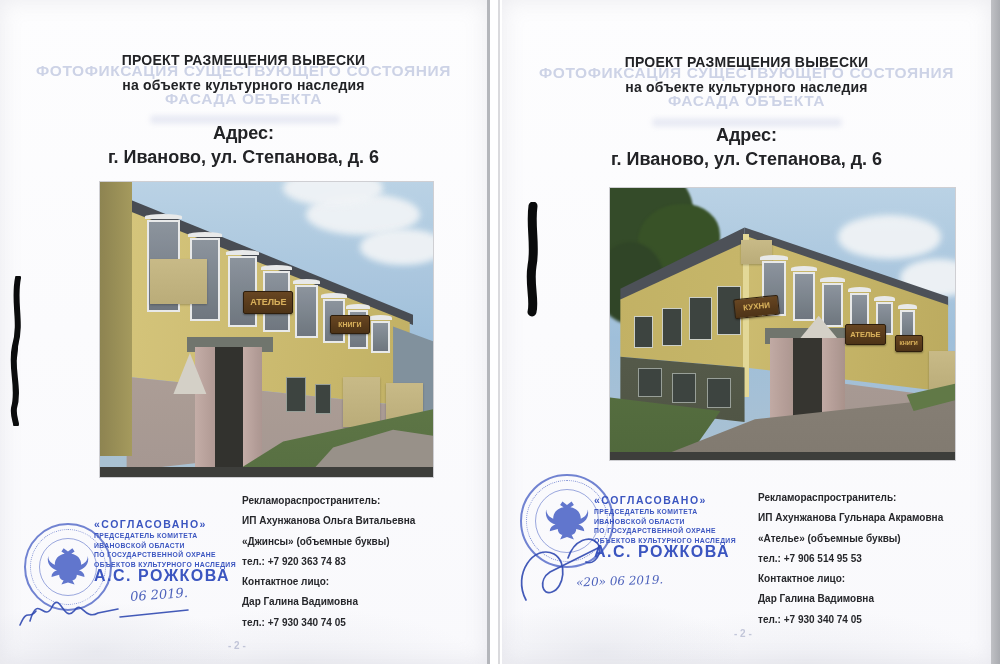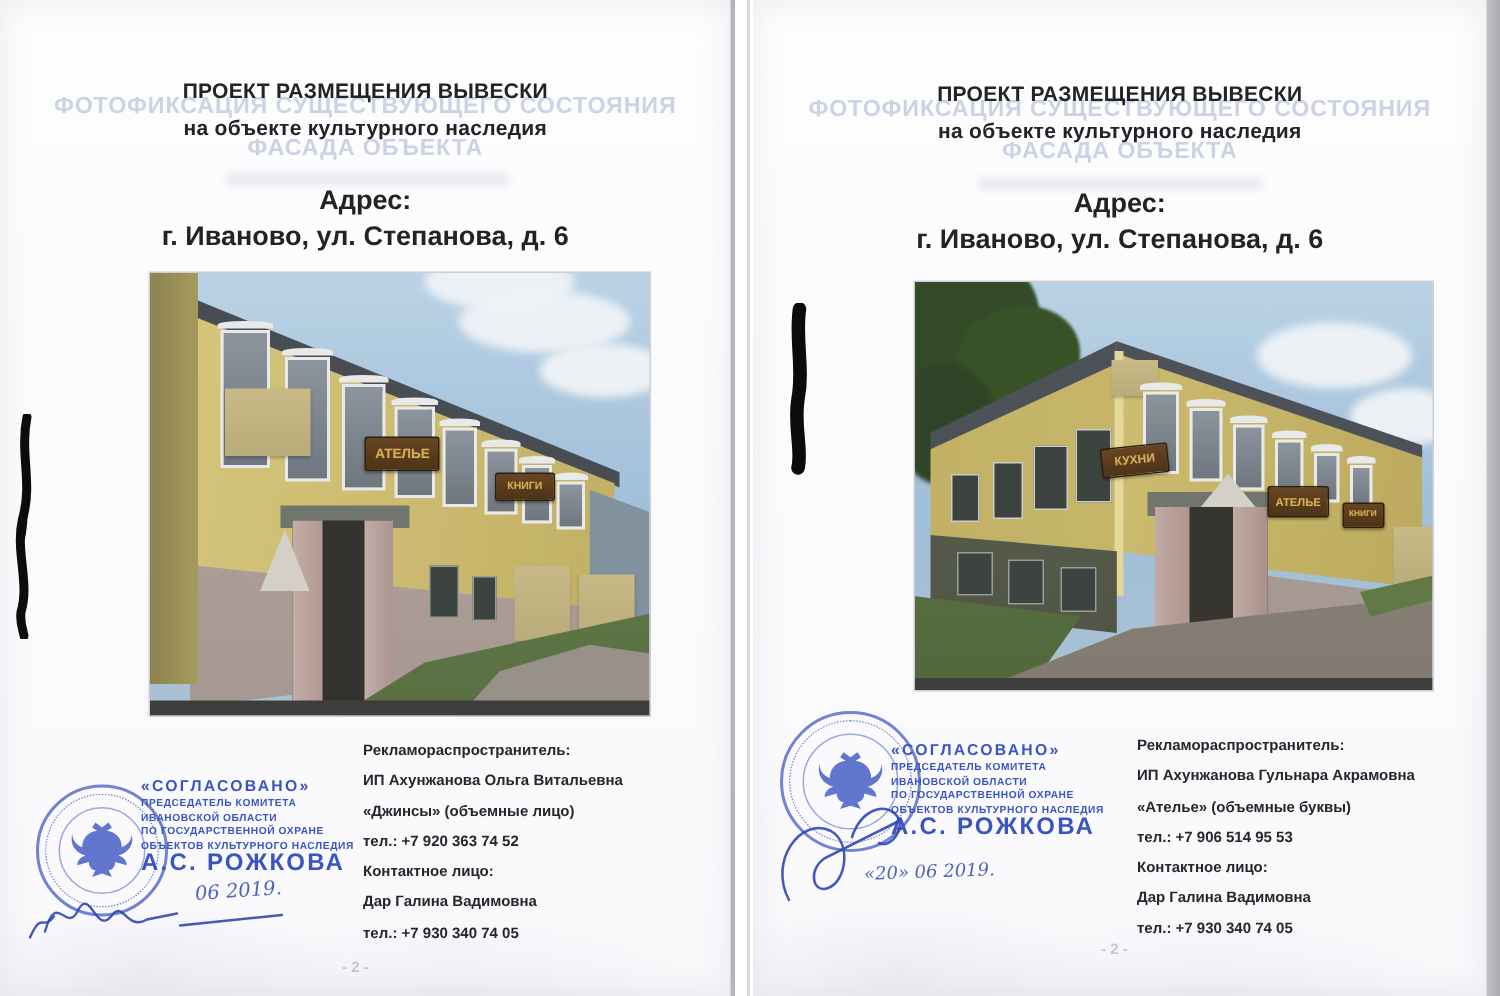--- a/index.html
+++ b/index.html
@@ -100,22 +100,22 @@
     <div class="layer" style="inset:0;background:#9a9288;clip-path:polygon(70% 90%,88% 84%,100% 86%,100% 100%,62% 100%);"></div>
     <div class="layer" style="left:0;bottom:0;width:100%;height:3.5%;background:#3a3b38;"></div>
 
     <div class="sign" style="left:43%;top:37%;width:14.5%;height:7%;font-size:9px;">АТЕЛЬЕ</div>
     <div class="sign" style="left:69%;top:45%;width:11.5%;height:6%;font-size:7px;">КНИГИ</div>
   </div>
 
   <div class="contact" style="left:242px;top:491px;">
     <div>Рекламораспространитель:</div>
     <div>ИП Ахунжанова Ольга Витальевна</div>
-    <div>«Джинсы» (объемные лицо)</div>
-    <div>тел.: +7 920 363 74 52</div>
+    <div>«Джинсы» (объемные буквы)</div>
+    <div>тел.: +7 920 363 74 83</div>
     <div>Контактное лицо:</div>
     <div>Дар Галина Вадимовна</div>
     <div>тел.: +7 930 340 74 05</div>
   </div>
 
   <div class="stamp" style="left:22px;top:515px;width:240px;height:140px;">
     <div class="seal" style="left:2px;top:8px;width:84px;height:84px;">
       <svg class="eagle" viewBox="0 0 40 40" style="left:20px;top:20px;width:44px;height:44px;">
         <path fill="currentColor" d="M20 6 l4 -3 2 3 -3 2 c6 1 9 5 9 10 0 0 6 -2 6 -8 2 8 -4 12 -8 13 3 1 5 3 5 6 l-7 -2 c0 3 -2 5 -4 5 l2 4 -6 -2 -6 2 2 -4 c-2 0 -4 -2 -4 -5 l-7 2 c0 -3 2 -5 5 -6 -4 -1 -10 -5 -8 -13 0 6 6 8 6 8 0 -5 3 -9 9 -10 l-3 -2 2 -3 z"></path>
       </svg>

